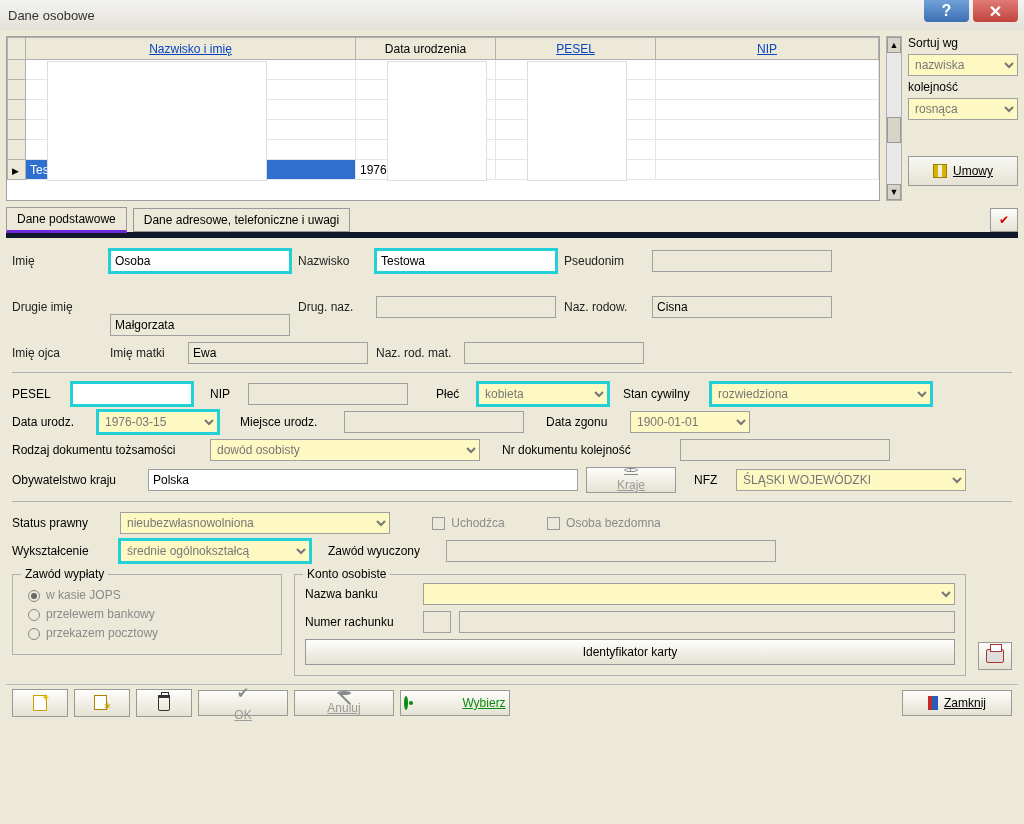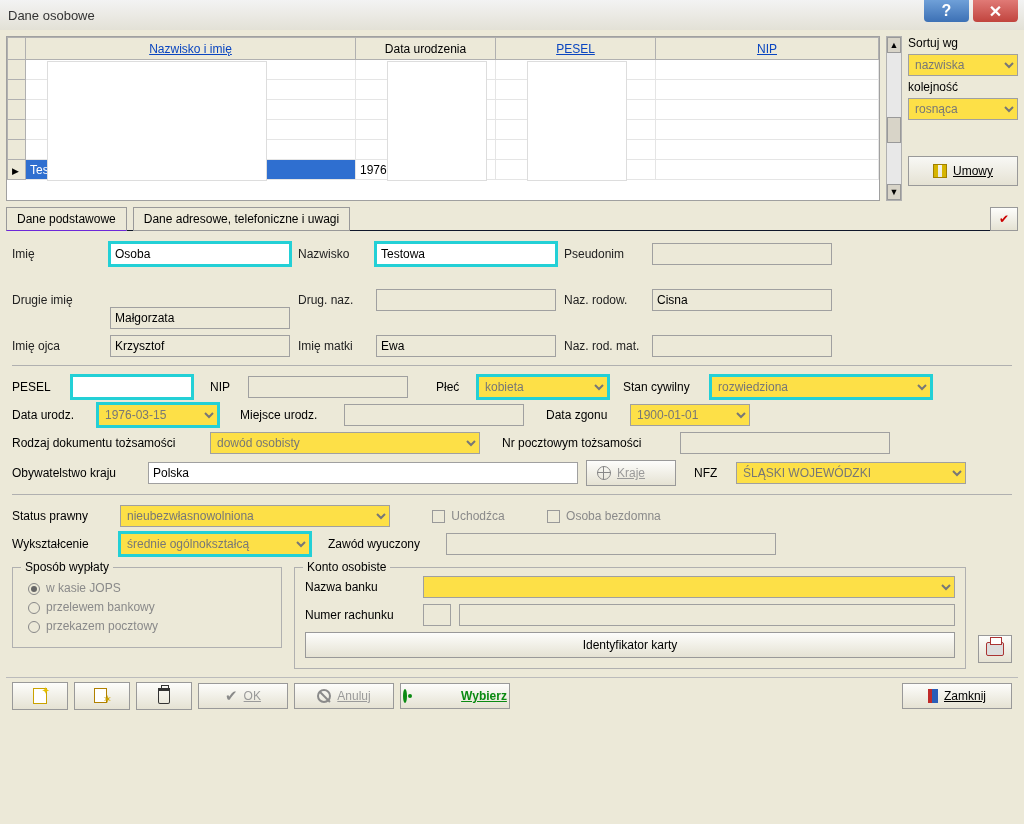--- a/index.html
+++ b/index.html
@@ -36,50 +36,50 @@
 
   .sortpanel { width:110px; display:flex; flex-direction:column; gap:4px; }
   .sortpanel label { display:block; }
   .sortpanel select { width:100%; height:22px; background:#fff; border:2px inset #e0e0e0; }
   .umowy-btn { margin-top:32px; height:30px; background:linear-gradient(#f8f8f5,#e5e2d3); border:1px solid #999; display:flex; align-items:center; justify-content:center; gap:6px; padding:0 8px; }
   .umowy-btn .ico { display:inline-block; width:14px; height:14px; background: linear-gradient(90deg,#d6b400 33%, #fff0 33% 66%, #d6b400 66%); border:1px solid #a08000;}
 
   
   .tabsrow { display:flex; align-items:center; margin-top:6px; gap:6px; }
   .tab { background:#ece9d8; border:1px solid #999; padding:4px 10px; }
-  .tab.active { border-bottom:1px solid #6d28d9; position:relative; z-index:2; }
+  .tab.active { border-bottom:3px solid #6d28d9; position:relative; z-index:2; }
   .check-btn { margin-left:auto; width:28px; height:24px; background:linear-gradient(#fdfdfb,#e5e2d3); border:1px solid #999; color:#c00; font-size:16px; display:flex;align-items:center;justify-content:center; }
 
   
-  .form { border-top:1px solid #0f172a; margin-top:-1px; padding:12px 6px 4px 6px; }
+  .form { border-top:6px solid #0f172a; margin-top:-1px; padding:12px 6px 4px 6px; }
   .row { display:flex; align-items:center; gap:8px; margin-bottom:6px; }
   .lbl { width:90px; color:#222; }
   input.txt, .txt { height:22px; border:1px solid #a0a0a0; background:#ece9d8; padding:0 4px; }
   .txt.hl { outline:3px solid #23d0d6; outline-offset:-1px; background:#fff; }
-  select.sel { height:22px; border:1px solid #a0a0a0; background:#fde047; color:#777; padding:0 2px; }
+  select.sel { height:22px; border:1px solid #a0a0a0; background:#fef9c3; color:#777; padding:0 2px; }
   .sel.hl { outline:3px solid #23d0d6; outline-offset:-1px; }
   .hr { height:1px; background:#b0b0b0; margin:8px 0 10px 0; }
   .grey { color:#8a8a8a; }
   .chk { appearance:none; width:13px; height:13px; border:1px solid #999; background:#ece9d8; vertical-align:middle; }
   .btn { height:26px; background:linear-gradient(#fdfdfb,#e5e2d3); border:1px solid #999; padding:0 10px; display:inline-flex; align-items:center; gap:6px; }
-  .btn.dis { color:#9a9a9a; }
+  .btn.dis { color:#9a9a9a;flex-direction:column; }
   .globe { width:14px; height:14px; border:1.5px solid #888; border-radius:50%; position:relative; display:inline-block;}
   .globe::before{content:"";position:absolute;left:5px;top:-1px;bottom:-1px;width:1px;background:#888;}
   .globe::after{content:"";position:absolute;top:5px;left:-1px;right:-1px;height:1px;background:#888;}
 
   .group { border:1px solid #b0b0b0; padding:8px 10px 10px 10px; position:relative; margin-top:6px; }
   .group .legend { position:absolute; top:-8px; left:8px; background:#ece9d8; padding:0 4px; }
   .radio { appearance:none; width:12px; height:12px; border:1px solid #888; border-radius:50%; background:#ece9d8; vertical-align:middle; margin-right:6px;}
   .radio:checked::after{content:"";display:block;width:6px;height:6px;background:#666;border-radius:50%;margin:2px;}
   .payrow { display:flex; align-items:center; margin:4px 0; color:#8a8a8a; }
 
   .bottombar { display:flex; gap:6px; padding:4px 6px; border-top:1px solid #bbb; margin-top:4px; align-items:center; }
   .iconbtn { width:56px; height:28px; background:linear-gradient(#fdfdfb,#e5e2d3); border:1px solid #999; display:flex; align-items:center; justify-content:center; }
   .spacer { flex:1; }
-  .wybierz { color:#0a8a12; font-weight:bold; text-decoration:underline;margin-left:48px; }
+  .wybierz { color:#0a8a12; font-weight:normal; text-decoration:underline;margin-left:48px; }
   .zamknij-ico{ display:inline-block; width:10px; height:14px; background:linear-gradient(#2a5db8,#2a5db8); border-left:4px solid #c02a2a; }
   .printer-ico { width:18px; height:14px; background:#ddd; border:1px solid #a33; border-radius:2px; position:relative; display:inline-block;}
   .printer-ico::before{content:"";position:absolute;top:-6px;left:3px;width:10px;height:6px;background:#fff;border:1px solid #a33;}
   .docnew { width:14px; height:16px; border:1px solid #caa200; background:#fff; position:relative; display:inline-block;}
   .docnew::after{content:"✦"; position:absolute; right:-4px; top:-4px; color:#e5c000; font-size:10px;}
   .doccopy{ width:16px; height:16px; position:relative; display:inline-block;}
   .doccopy::before{content:"";position:absolute;left:0;top:0;width:11px;height:13px;border:1px solid #b08000;background:#fff;}
   .doccopy::after{content:"✶";position:absolute;right:-2px;bottom:-2px;color:#caa200;font-size:11px;}
   .trash{width:12px;height:16px;border:1.5px solid #333;border-top:3px solid #333;border-radius:0 0 2px 2px;display:inline-block;position:relative;}
   .trash::before{content:"";position:absolute;top:-6px;left:2px;width:6px;height:2px;border:1.5px solid #333;border-bottom:none;}
@@ -210,21 +210,20 @@
     <div class="row">
       <span class="lbl">Drugie imię</span>
       <input class="txt" style="width: 180px; margin-top: 36px;" value="Małgorzata">
       <span class="lbl" style="width:70px">Drug. naz.</span>
       <input class="txt" style="width: 180px;" value="">
       <span class="lbl" style="width:80px">Naz. rodow.</span>
       <input class="txt" style="width: 180px;" value="Cisna">
     </div>
     <div class="row">
       <span class="lbl">Imię ojca</span>
-      <input class="txt" style="width: 180px;" value="Krzysztof">
       <span class="lbl" style="width:70px">Imię matki</span>
       <input class="txt" style="width: 180px;" value="Ewa">
       <span class="lbl" style="width:80px">Naz. rod. mat.</span>
       <input class="txt" style="width: 180px;" value="">
     </div>
 
     <div class="hr"></div>
 
     <div class="row">
       <span style="width:52px">PESEL</span>
@@ -242,21 +241,21 @@
       <select class="sel hl" style="width:120px"><option>1976-03-15</option></select>
       <span style="width:96px;margin-left:14px">Miejsce urodz.</span>
       <input class="txt" style="width: 180px;" value="">
       <span style="width:76px;margin-left:14px">Data zgonu</span>
       <select class="sel" style="width:120px"><option>1900-01-01</option></select>
     </div>
 
     <div class="row">
       <span style="width:190px">Rodzaj dokumentu tożsamości</span>
       <select class="sel" style="width:270px"><option>dowód osobisty</option></select>
-      <span style="width:170px;margin-left:14px">Nr pocztowym tożsamości</span>
+      <span style="width:170px;margin-left:14px">Nr dokumentu kolejność</span>
       <input class="txt" style="width: 210px;" value="">
     </div>
 
     <div class="row">
       <span style="width:128px">Obywatelstwo kraju</span>
       <input class="txt" style="width: 430px; background: rgb(255, 255, 255);" value="Polska">
       <button class="btn dis" style="width:90px">
         <span class="globe"></span>
         <span style="text-decoration:underline">Kraje</span>
       </button>
@@ -281,21 +280,21 @@
 
     <div class="row">
       <span style="width:100px">Wykształcenie</span>
       <select class="sel hl" style="width:190px"><option>średnie ogólnokształcą</option></select>
       <span style="width:110px;margin-left:10px">Zawód wyuczony</span>
       <input class="txt" style="width: 330px;" value="">
     </div>
 
     <div style="display:flex; gap:12px; align-items:flex-start;">
       <div class="group" style="width:270px">
-        <span class="legend">Sposób wypłaty</span>
+        <span class="legend">Zawód wypłaty</span>
         <div class="payrow">
             <input type="radio" class="radio" checked="" style="">
             <span>w kasie JOPS</span>
           </div>
         <div class="payrow">
             <input type="radio" class="radio" style="">
             <span>przelewem bankowy</span>
           </div>
         <div class="payrow">
             <input type="radio" class="radio" style="">

